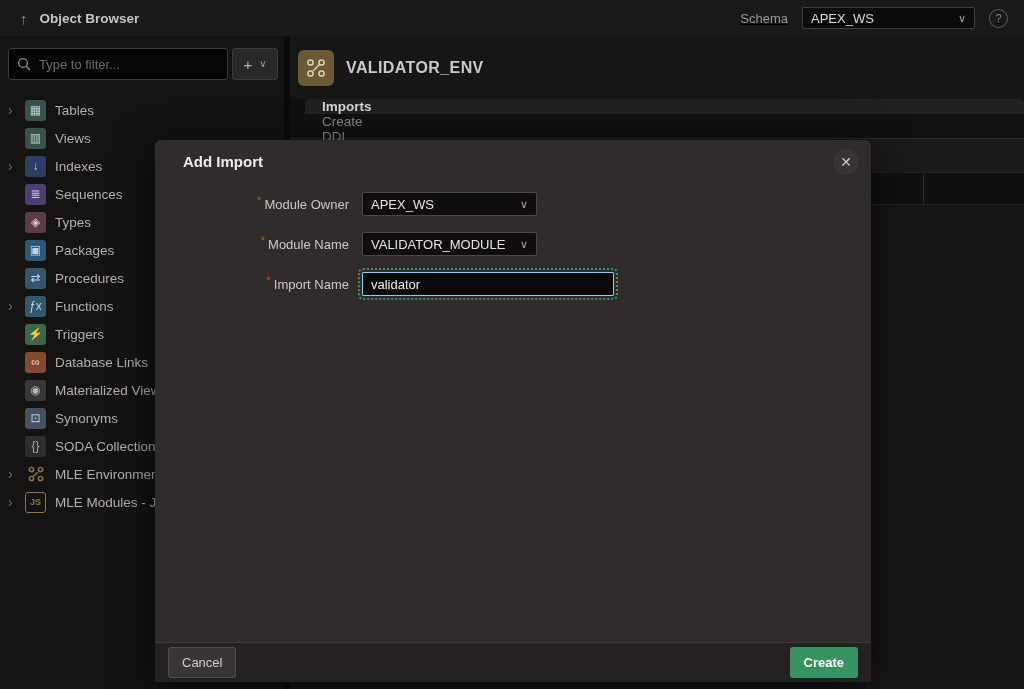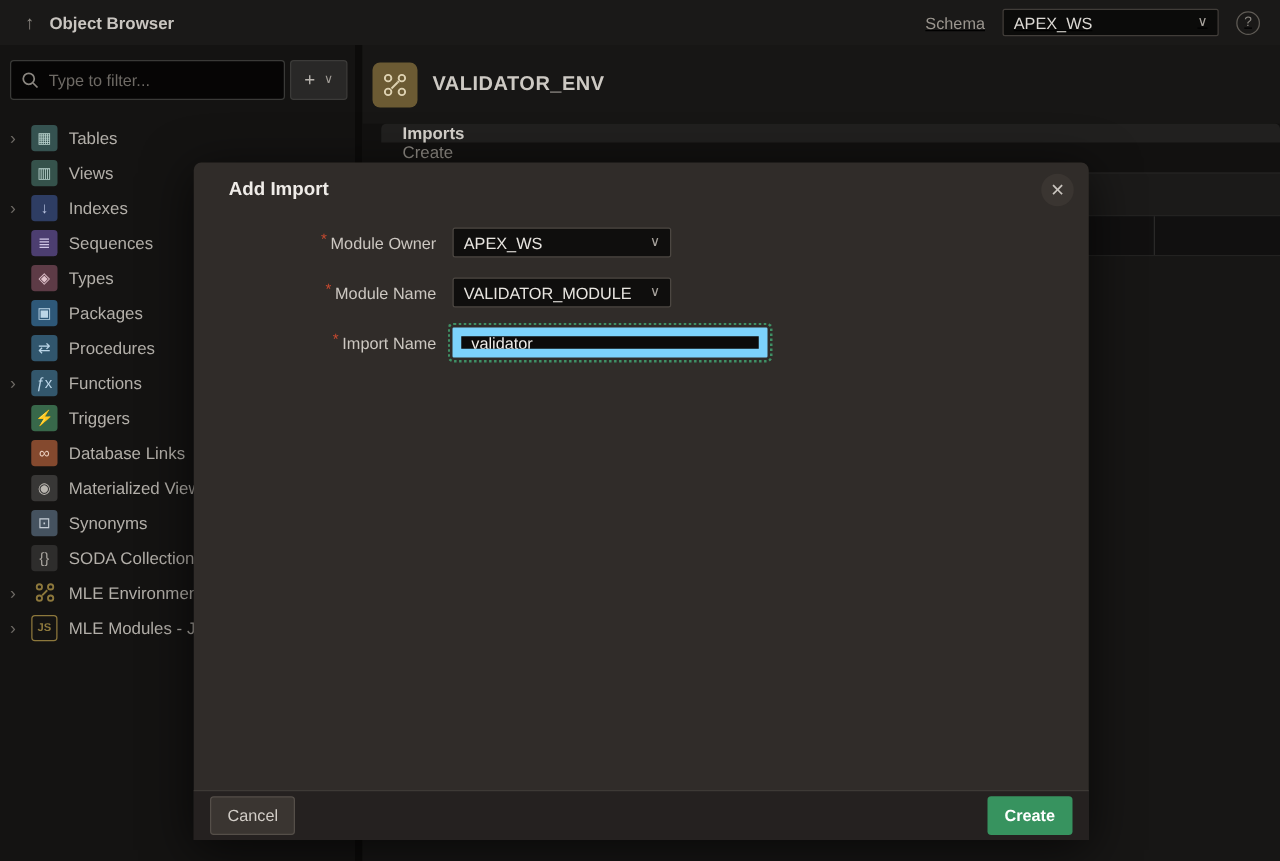--- a/index.html
+++ b/index.html
@@ -55,35 +55,35 @@
             display:flex; align-items:stretch; padding-left:15px;flex-direction:column; }
   .tab { padding:0 17px; display:flex; align-items:center; color:#8b8781; font-size:13.5px; cursor:pointer; }
   .tab.active { background:#21201f; border-radius:4px 4px 0 0; color:#d6d2cc; font-weight:bold; }
   .toolbar { height:33px; background:#1b1a19; }
   .grid-header { height:33px; background:#111010; border-top:1px solid #232221;
                  border-bottom:1px solid #232221; display:flex; }
   .gh-cell1 { width:634px; border-right:1px solid #2a2928; }
   .gh-cell2 { flex:1; }
 
   
-  .modal { position:absolute; left:155px; top:130px; width:716px; height:542px;
+  .modal { position:absolute; left:155px; top:140px; width:716px; height:542px;
            background:#302c29; border-radius:6px 6px 0 0; z-index:10;
            box-shadow:0 8px 40px rgba(0,0,0,.65); }
   .modal-title { position:absolute; left:28px; top:13px; color:#efece8; font-size:15px; font-weight:bold; }
   .modal-close { position:absolute; right:12px; top:9px; width:26px; height:26px; border-radius:50%;
                  background:#3a3531; color:#c9c4be; font-size:14px; display:flex; align-items:center;
                  justify-content:center; cursor:pointer; }
   .modal-body { position:absolute; top:52px; left:0; right:0; }
   .field-row { display:flex; align-items:center; margin-bottom:16px; }
   .field-label { width:207px; text-align:right; padding-right:13px; color:#ccc7c1; font-size:13px; }
   .req { color:#c7492f; font-size:12px; position:relative; top:-4px; margin-right:3px; }
   .select-box { width:175px; height:24px; background:#0f0e0d; border:1px solid #4c4742; border-radius:2px;
                 display:flex; align-items:center; justify-content:space-between; padding:0 8px; cursor:pointer; }
   .select-box .val { color:#e8e5e0; font-size:13px; }
-  .text-input { width:252px; height:24px; background:#0c0b0a; border:7px solid #7dd3fc; border-radius:1px;
+  .text-input { width:252px; height:24px; background:#0c0b0a; border:1px solid #7dd3fc; border-radius:1px;
                 color:#f0ede9; font-size:13px; padding:0 8px; font-family:"Liberation Sans",sans-serif; }
   .text-input.focused { outline:2px dotted #3f9065; outline-offset:2px; }
   .modal-footer { position:absolute; left:0; right:0; bottom:0; height:40px; background:#252120;
                   border-top:1px solid #3e3a36; display:flex; align-items:center;
                   justify-content:space-between; padding:0 13px; }
   .btn-cancel { background:#3a3531; border:1px solid #554f49; border-radius:3px; color:#d2cdc7;
                 font-size:13px; padding:7px 13px; cursor:pointer; font-family:"Liberation Sans",sans-serif; }
   .btn-create { background:#37935f; border:none; border-radius:3px; color:#ffffff; font-weight:bold;
                 font-size:13px; padding:8px 14px; cursor:pointer; font-family:"Liberation Sans",sans-serif; }
 </style>

